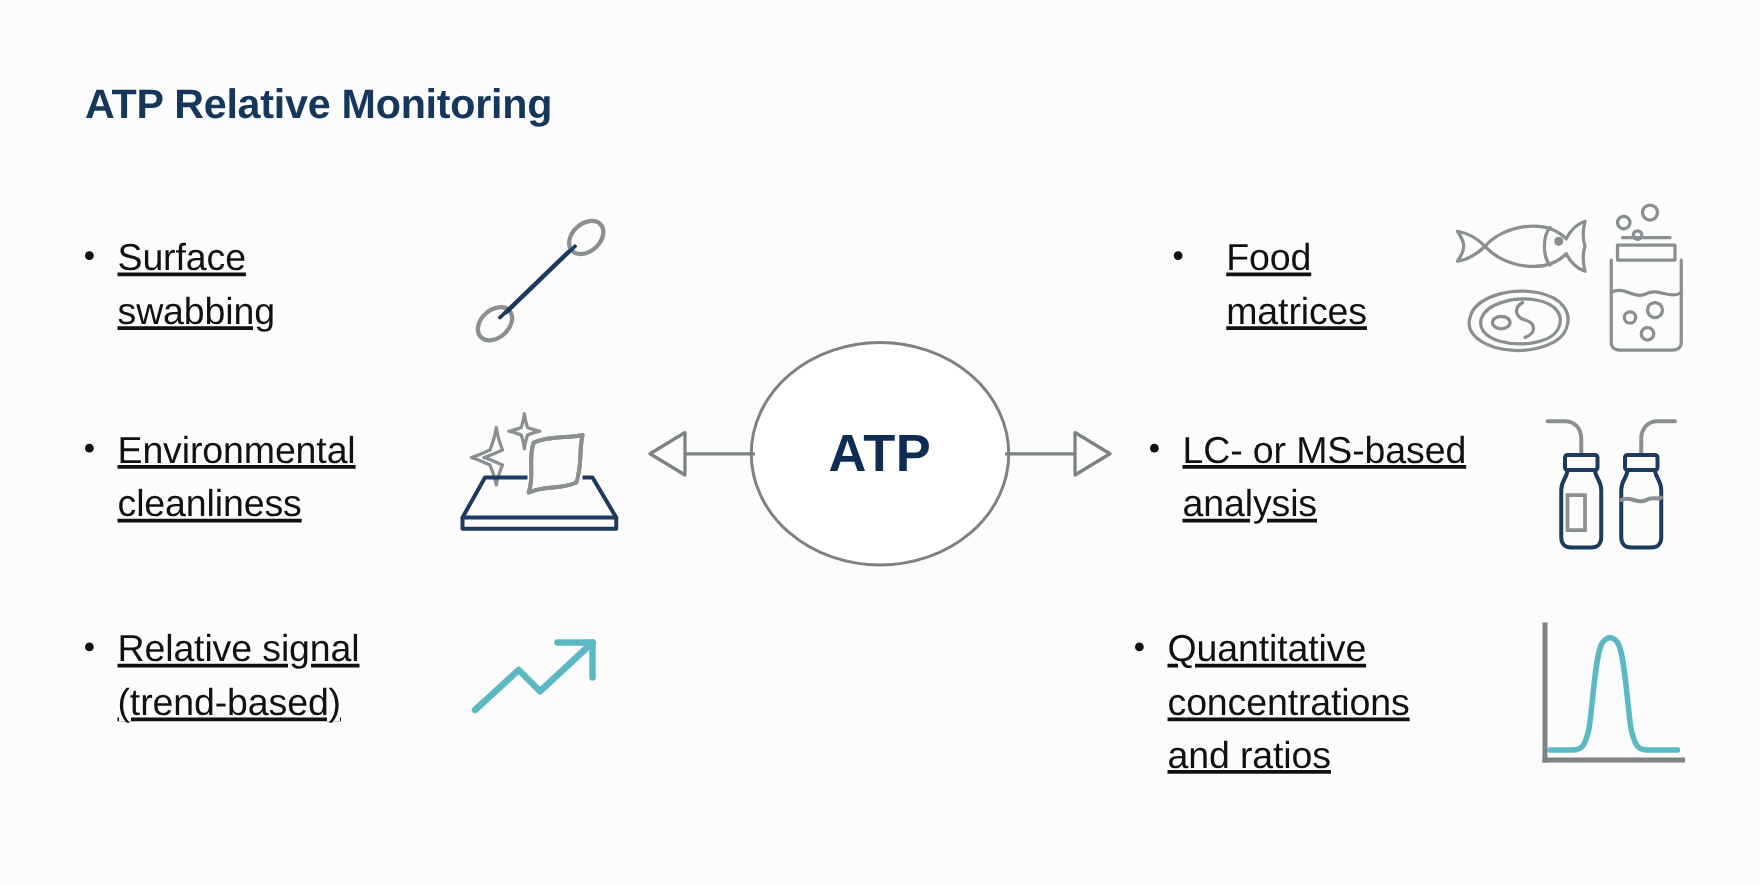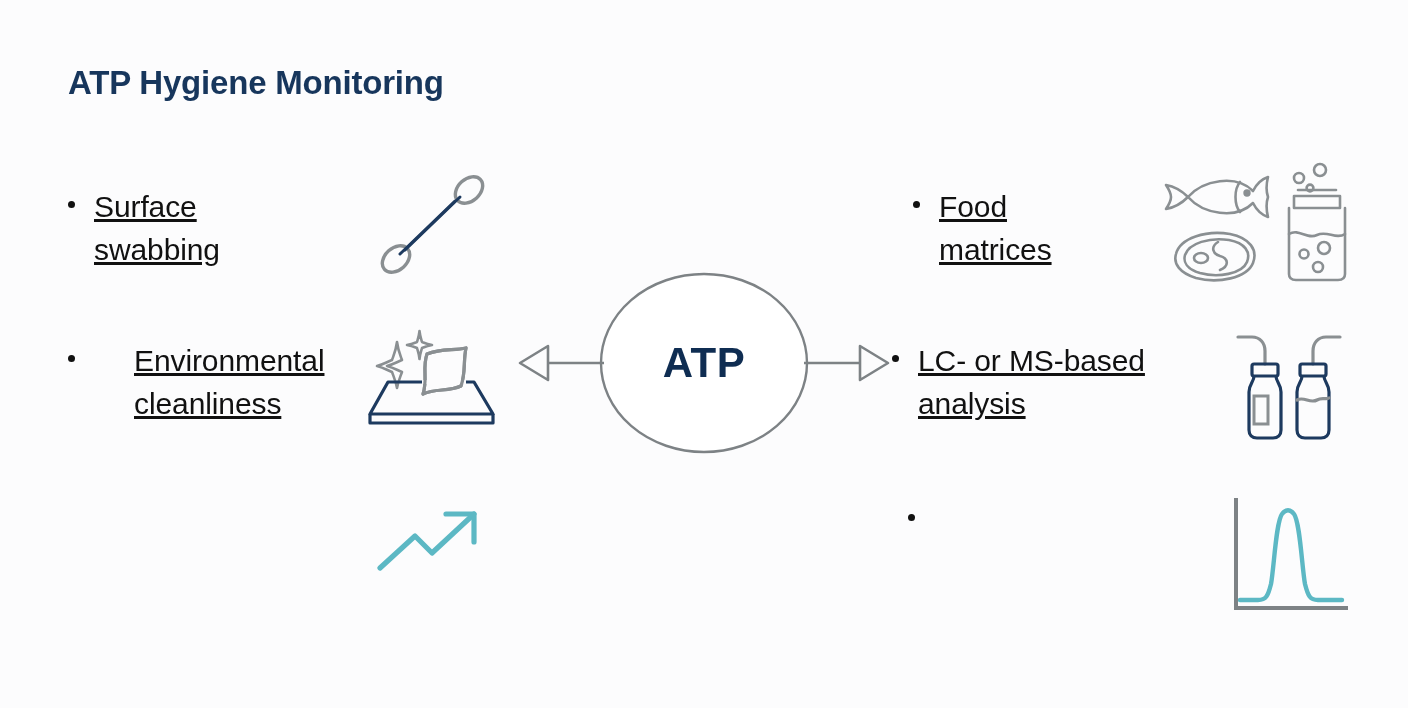--- a/index.html
+++ b/index.html
@@ -50,25 +50,25 @@
     font-size: 30px;
     line-height: 1.42;
     color: #111111;
     white-space: pre-line;
     letter-spacing: -0.1px;
     text-decoration: underline;
   }
 
   
   #row-l1 { left: 68px; top: 186px; }
-  #row-l2 { left: 68px; top: 340px; gap: 40px; }
+  #row-l2 { left: 68px; top: 340px; }
   #row-l3 { left: 68px; top: 499px; }
   
-  #row-r1 { left: 913px; top: 186px; }
-  #row-r2 { left: 892px; top: 340px; }
+  #row-r1 { left: 939px; top: 186px; gap: 16px; }
+  #row-r2 { left: 920px; top: 340px; }
   #row-r3 { left: 908px; top: 499px; }
 
   
   .icon-box { position: absolute; }
   #icon-swab     { left: 368px;  top: 166px; width: 132px; height: 118px; }
   #icon-wipe     { left: 362px;  top: 322px; width: 146px; height: 112px; }
   #icon-trend    { left: 372px;  top: 498px; width: 120px; height: 80px;  }
   #icon-food     { left: 1158px; top: 162px; width: 202px; height: 126px; }
   #icon-vials    { left: 1232px; top: 326px; width: 114px; height: 122px; }
   #icon-chrom    { left: 1226px; top: 492px; width: 126px; height: 126px; }
@@ -92,50 +92,58 @@
     letter-spacing: 0.5px;
   }
   #arrow-left  { position: absolute; left: 518px; top: 340px; width: 86px; height: 46px; }
   #arrow-right { position: absolute; left: 804px; top: 340px; width: 86px; height: 46px; }
 </style>
 </head>
 <body>
 
 <div id="stage">
 
-  <div class="col-title" id="title-left">ATP Hygiene Monitoring</div>
+  <div class="col-title" id="title-left">ATP Relative Monitoring</div>
 
 
   <div class="bullet-row" id="row-l1">
     <span class="bullet-dot"></span>
     <span class="bullet-text">Surface
 swabbing</span>
   </div>
 
   <div class="bullet-row" id="row-l2">
     <span class="bullet-dot"></span>
     <span class="bullet-text">Environmental
 cleanliness</span>
   </div>
 
+  <div class="bullet-row" id="row-l3">
+    <span class="bullet-dot"></span>
+    <span class="bullet-text">Relative signal
+(trend-based)</span>
+  </div>
 
   <div class="bullet-row" id="row-r1">
     <span class="bullet-dot"></span>
     <span class="bullet-text">Food
 matrices</span>
   </div>
 
   <div class="bullet-row" id="row-r2">
     <span class="bullet-dot"></span>
     <span class="bullet-text">LC- or MS-based
 analysis</span>
   </div>
 
   <div class="bullet-row" id="row-r3">
     <span class="bullet-dot"></span>
+    <span class="bullet-text">Quantitative
+concentrations
+and ratios</span>
   </div>
 
   <div class="icon-box" id="icon-swab">
     <svg viewBox="0 0 132 118" width="132" height="118">
       <g fill="none" stroke="#8a8f92" stroke-width="3.4">
         <ellipse cx="101" cy="24" rx="15.5" ry="11" transform="rotate(-42 101 24)"></ellipse>
         <ellipse cx="28" cy="93" rx="15.5" ry="11" transform="rotate(-42 28 93)"></ellipse>
       </g>
       <g stroke="#1d3a5f" stroke-width="3" fill="none" stroke-linecap="round">
         <line x1="37" y1="84" x2="92" y2="31"></line>

